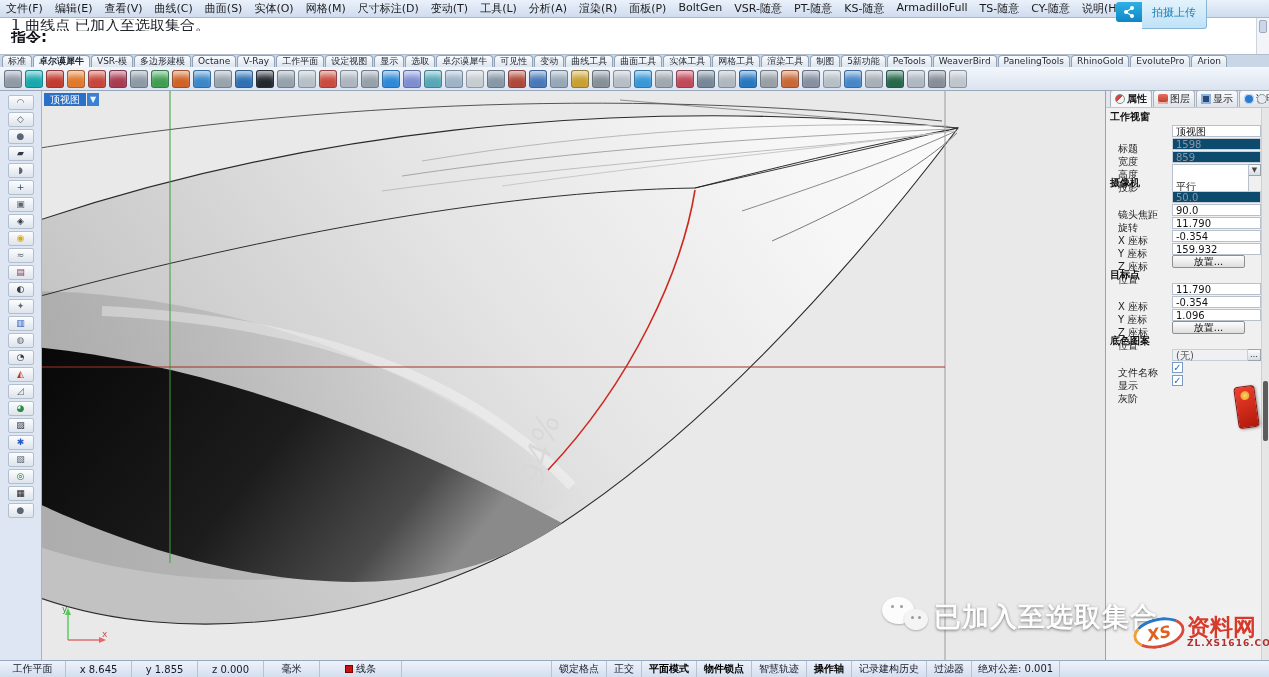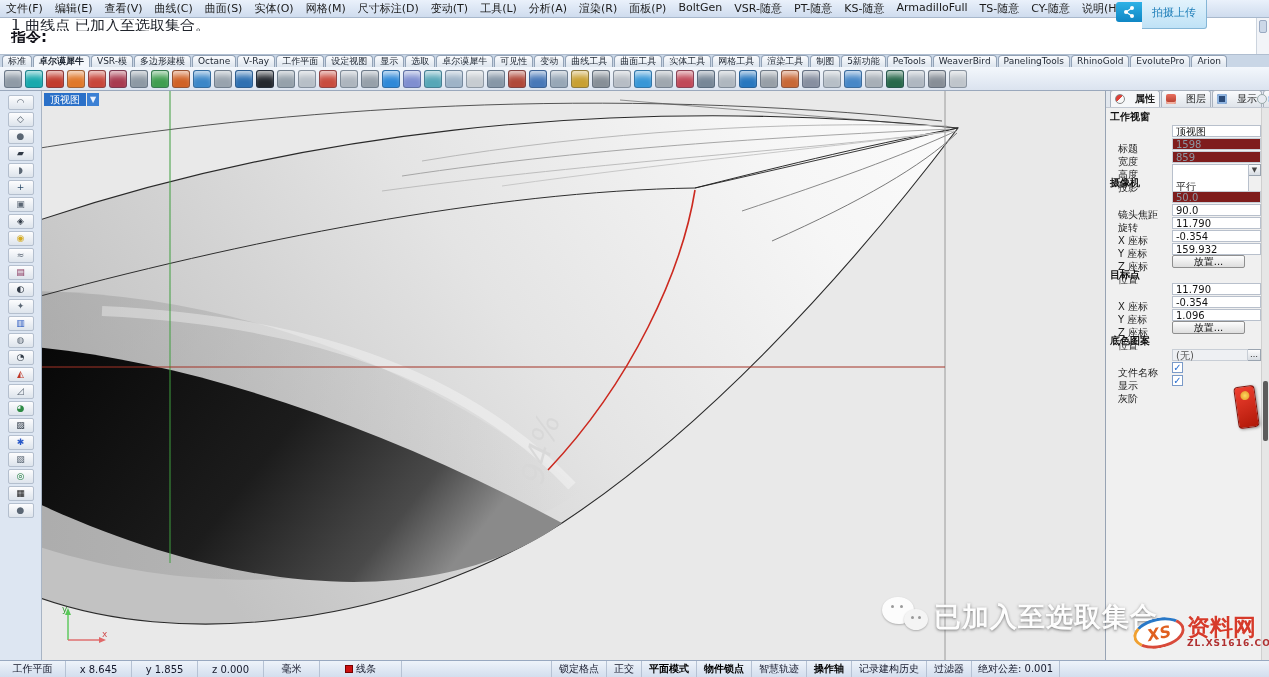--- a/index.html
+++ b/index.html
@@ -56,34 +56,34 @@
   .site-col { margin-left:2px; }
   .site-name { font-size:23px; font-weight:bold; color:#d63a2a; line-height:22px; text-shadow:0 0 2px #fff; white-space:nowrap; }
   .site-url { font-size:9px; font-weight:bold; color:#b03030; letter-spacing:1px; white-space:nowrap; }
 
   .floating-badge { position:absolute; left:1236px; top:295px; width:21px; height:42px; z-index:25; background:linear-gradient(160deg,#f04030,#b01808); border:1px solid #801008; border-radius:4px; transform:rotate(-8deg); box-shadow:1px 1px 3px rgba(0,0,0,.4); }
   .floating-badge::before { content:""; position:absolute; left:5px; top:4px; width:9px; height:9px; border-radius:50%; background:radial-gradient(#ffd860,#e09020); }
 
   
   .panel { width:164px; background:#f0f0f0; border-left:1px solid #98a4b4; position:relative; font-size:10px; }
   .ptabs { height:17px; display:flex; align-items:flex-end; background:#e2e7ee; border-bottom:1px solid #c2c8d2; padding:1px 10px 0 4px; gap:1px; }
-  .ptab { flex:0 0 auto; display:flex; align-items:center; gap:10px; padding:1px 4px; font-size:10px; border:1px solid #aab2be; border-bottom:none; border-radius:3px 3px 0 0; background:linear-gradient(#fafbfd,#dfe4ea); cursor:pointer; white-space:nowrap; }
+  .ptab { flex:0 0 auto; display:flex; align-items:center; gap:2px; padding:1px 4px; font-size:10px; border:1px solid #aab2be; border-bottom:none; border-radius:3px 3px 0 0; background:linear-gradient(#fafbfd,#dfe4ea); cursor:pointer; white-space:nowrap; }
   .ptab.active { background:#f6f7f9; font-weight:bold; }
   .pticon { width:10px; height:10px; border-radius:2px; flex:0 0 auto; }
   .i-props { border-radius:50%; background:linear-gradient(135deg,#e04038 50%,#f8f8f8 50%); border:1px solid #888; }
   .i-layers { background:linear-gradient(#e87060,#b03828); box-shadow:0 -2px 0 #f0b0a0 inset; }
   .i-display { background:#2a4a78; box-shadow:inset 0 0 0 2px #8fb4e0; }
   .i-help { border-radius:50%; background:#2a7ad0; box-shadow:inset 0 0 0 1px #cfe2f8; }
   .panel-options { position:absolute; right:2px; top:3px; width:10px; height:10px; border-radius:50%; border:1px solid #9aa; background:#e8ecf2; cursor:pointer; }
   .pbody { padding-top:2px; }
   .psec-title { height:14px; line-height:14px; font-weight:bold; padding-left:4px; color:#111; }
   .prow { height:13px; display:flex; align-items:center; }
   .prow .plabel { width:66px; padding-left:12px; color:#222; white-space:nowrap; overflow:hidden;margin-top:36px; }
   .pval { flex:1; margin-right:8px; height:12px; line-height:11px; padding:0 3px; border:1px solid #b8c0cc; background:#fff; color:#111; white-space:nowrap; overflow:hidden; }
-  .pval.disabled { background:#7f1d1d; color:#8d97a2; border-color:#c8ced6; }
+  .pval.disabled { background:#0c4a6e; color:#8d97a2; border-color:#c8ced6; }
   .psel { flex:1; margin-right:8px; height:12px; display:flex; }
   .psel .selv { flex:1; height:12px; line-height:11px; padding:16px 3px; border:1px solid #b8c0cc; background:#fff; }
   .psel .selb { width:12px; height:12px; border:1px solid #9aa4b0; border-left:none; background:linear-gradient(#fbfbfc,#d8dde3); font-size:7px; line-height:11px; text-align:center; color:#444; cursor:pointer; }
   .pbtnplace { flex:1; margin-right:24px; height:13px; line-height:12px; text-align:center; background:linear-gradient(#fdfdfd,#dedede); border:1px solid #8f8f8f; border-radius:2px; cursor:pointer; color:#111; }
   .pfile { flex:1; margin-right:8px; display:flex; height:12px; }
   .pfile .fval { flex:1; border:1px solid #c8ced6; background:#eef0f3; color:#555; line-height:11px; padding:0 3px; }
   .pfile .fbtn { width:13px; border:1px solid #9aa4b0; border-left:none; background:linear-gradient(#fbfbfc,#d8dde3); font-size:8px; line-height:10px; text-align:center; cursor:pointer; }
   .pcheck { width:11px; height:11px; border:1px solid #7a9ac8; background:#fff; color:#2a6fd0; font-size:10px; line-height:9px; text-align:center; cursor:pointer; }
   .pscroll { position:absolute; right:0; top:17px; bottom:0; width:8px; background:#e6e6e6; border-left:1px solid #cfcfcf; }
   .pscroll .pthumb { position:absolute; left:1px; width:5px; top:273px; height:60px; background:#5c5c5c; border-radius:2px; }

